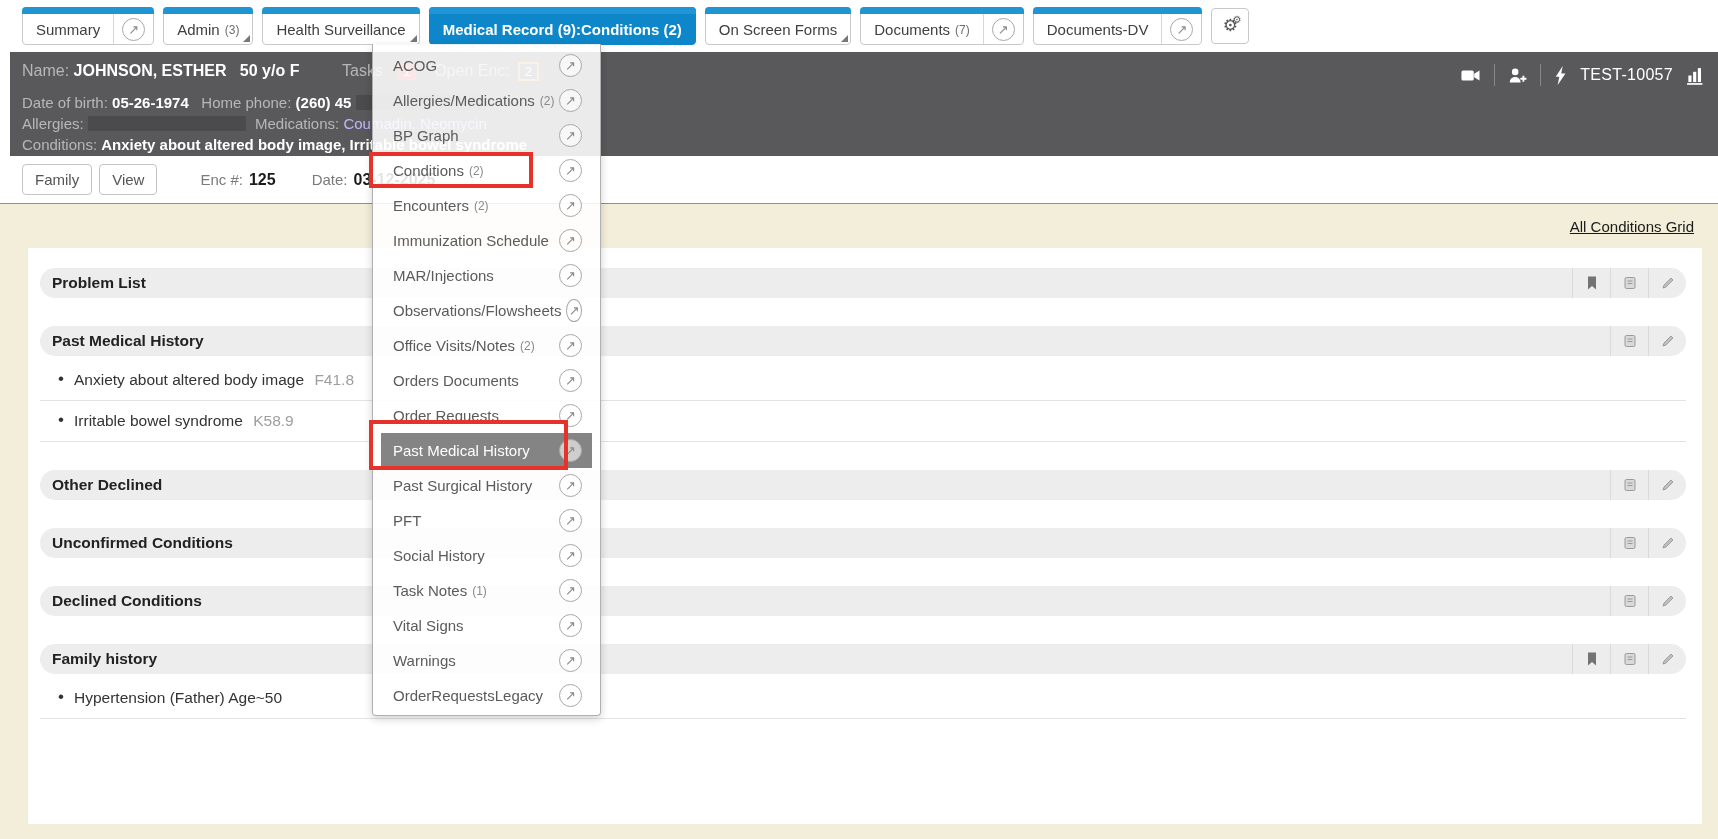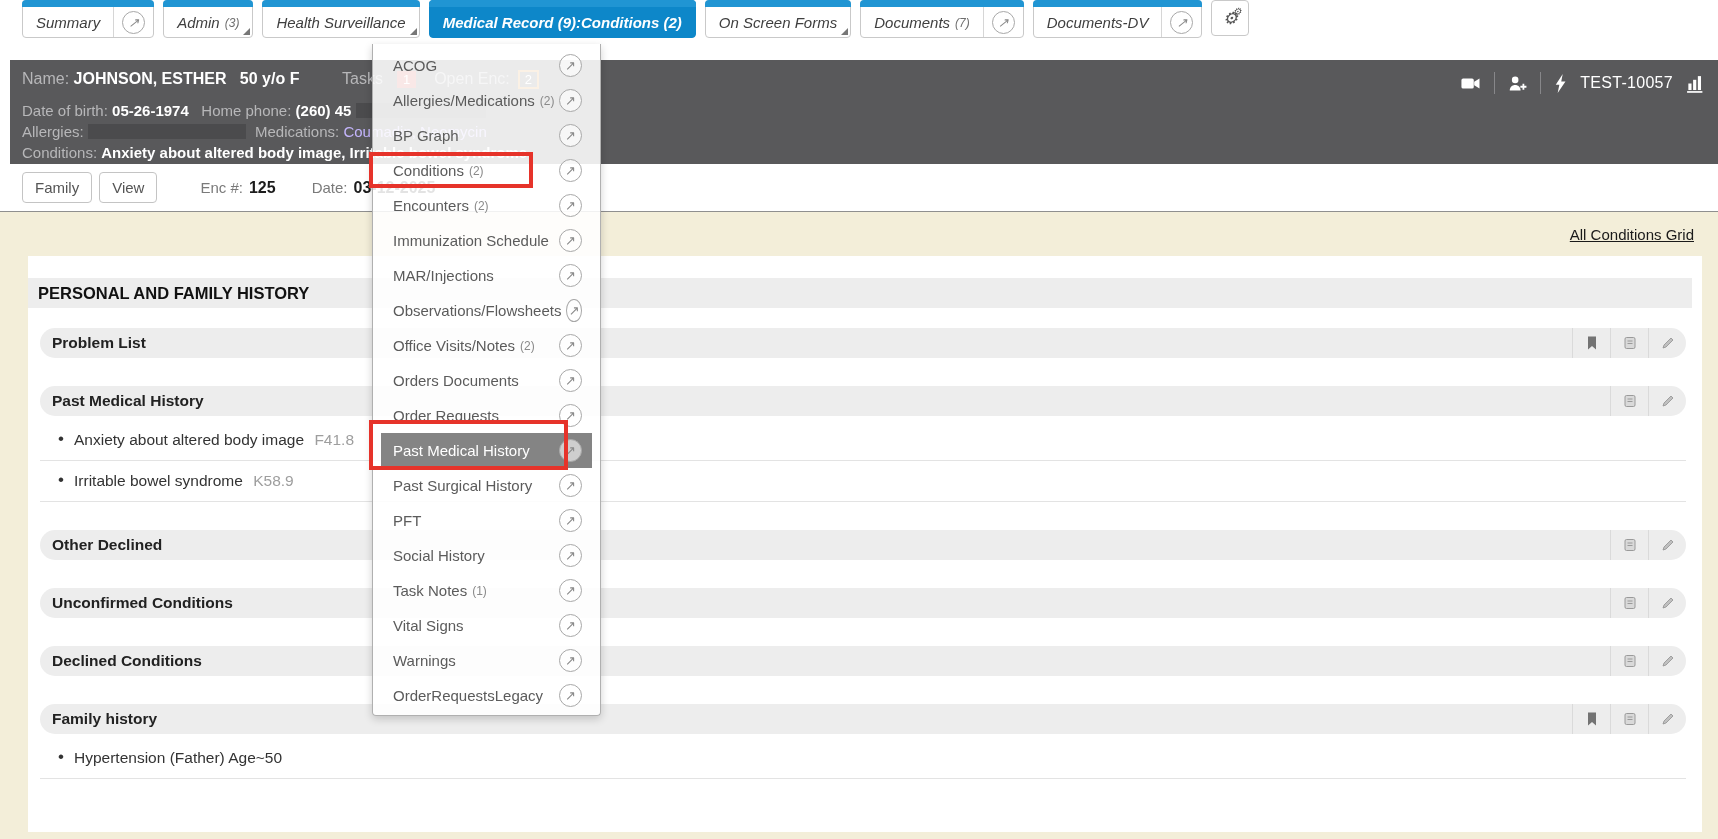--- a/index.html
+++ b/index.html
@@ -1,21 +1,21 @@
 <!DOCTYPE html>
 <html><head>
 <meta charset="utf-8">
 <style>
   * { box-sizing: border-box; margin: 0; padding: 0; }
   html,body { width:1718px; height:839px; overflow:hidden; background:#fff;
               font-family:"Liberation Sans", sans-serif; }
   #app { position:relative; width:1718px; height:839px; background:#fff; }
 
   
-  .tabbar { height:60px; display:flex; align-items:flex-start; padding-left:22px; background:#fff;font-style:italic; }
+  .tabbar { height:52px; display:flex; align-items:center; padding-left:22px; background:#fff; }
   .tab { position:relative; height:38px; margin-right:9px; background:#fff;
          border:1px solid #c9c9c9; border-radius:4px; display:flex; align-items:stretch;
          font-size:15px; color:#3f3f3f; cursor:pointer; }
   .tab .strip { position:absolute; top:-1px; left:-1px; right:-1px; height:7px;
                 background:#2095d3; border-radius:4px 4px 0 0; }
   .tab .seg { display:flex; align-items:center; padding:7px 13px 0 13px; white-space:nowrap; }
   .tab .seg.iconseg { border-left:1px solid #d6d6d6; padding:7px 8px 0 8px; }
   .tab .cnt { font-size:12px; color:#6e6e6e; margin-left:5px; }
   .tab.active { background:#0d87c9; border-color:#0d87c9; color:#fff; font-weight:bold; }
   .tab.active .strip { background:#2095d3; }
@@ -233,21 +233,20 @@
     <span class="enc-lab">Enc #:</span>
     <span class="enc-val">125</span>
     <span class="enc-lab">Date:</span>
     <span class="enc-val">03-12-2025</span>
   </div>
 
   <div class="contentarea">
     <a class="gridlink">All Conditions Grid</a>
 
     <div class="panel">
-      <div class="pagehdr">PERSONAL AND FAMILY HISTORY</div>
 
       <div class="secbar first">
         <span>Problem List</span>
         <span class="icells">
           <span class="icell">
             <svg width="16" height="16" viewBox="0 0 16 16">
                 <path d="M4 1.5h8v13l-4-3.4-4 3.4z" fill="#737373"></path>
               </svg>
           </span>
           <span class="icell">

